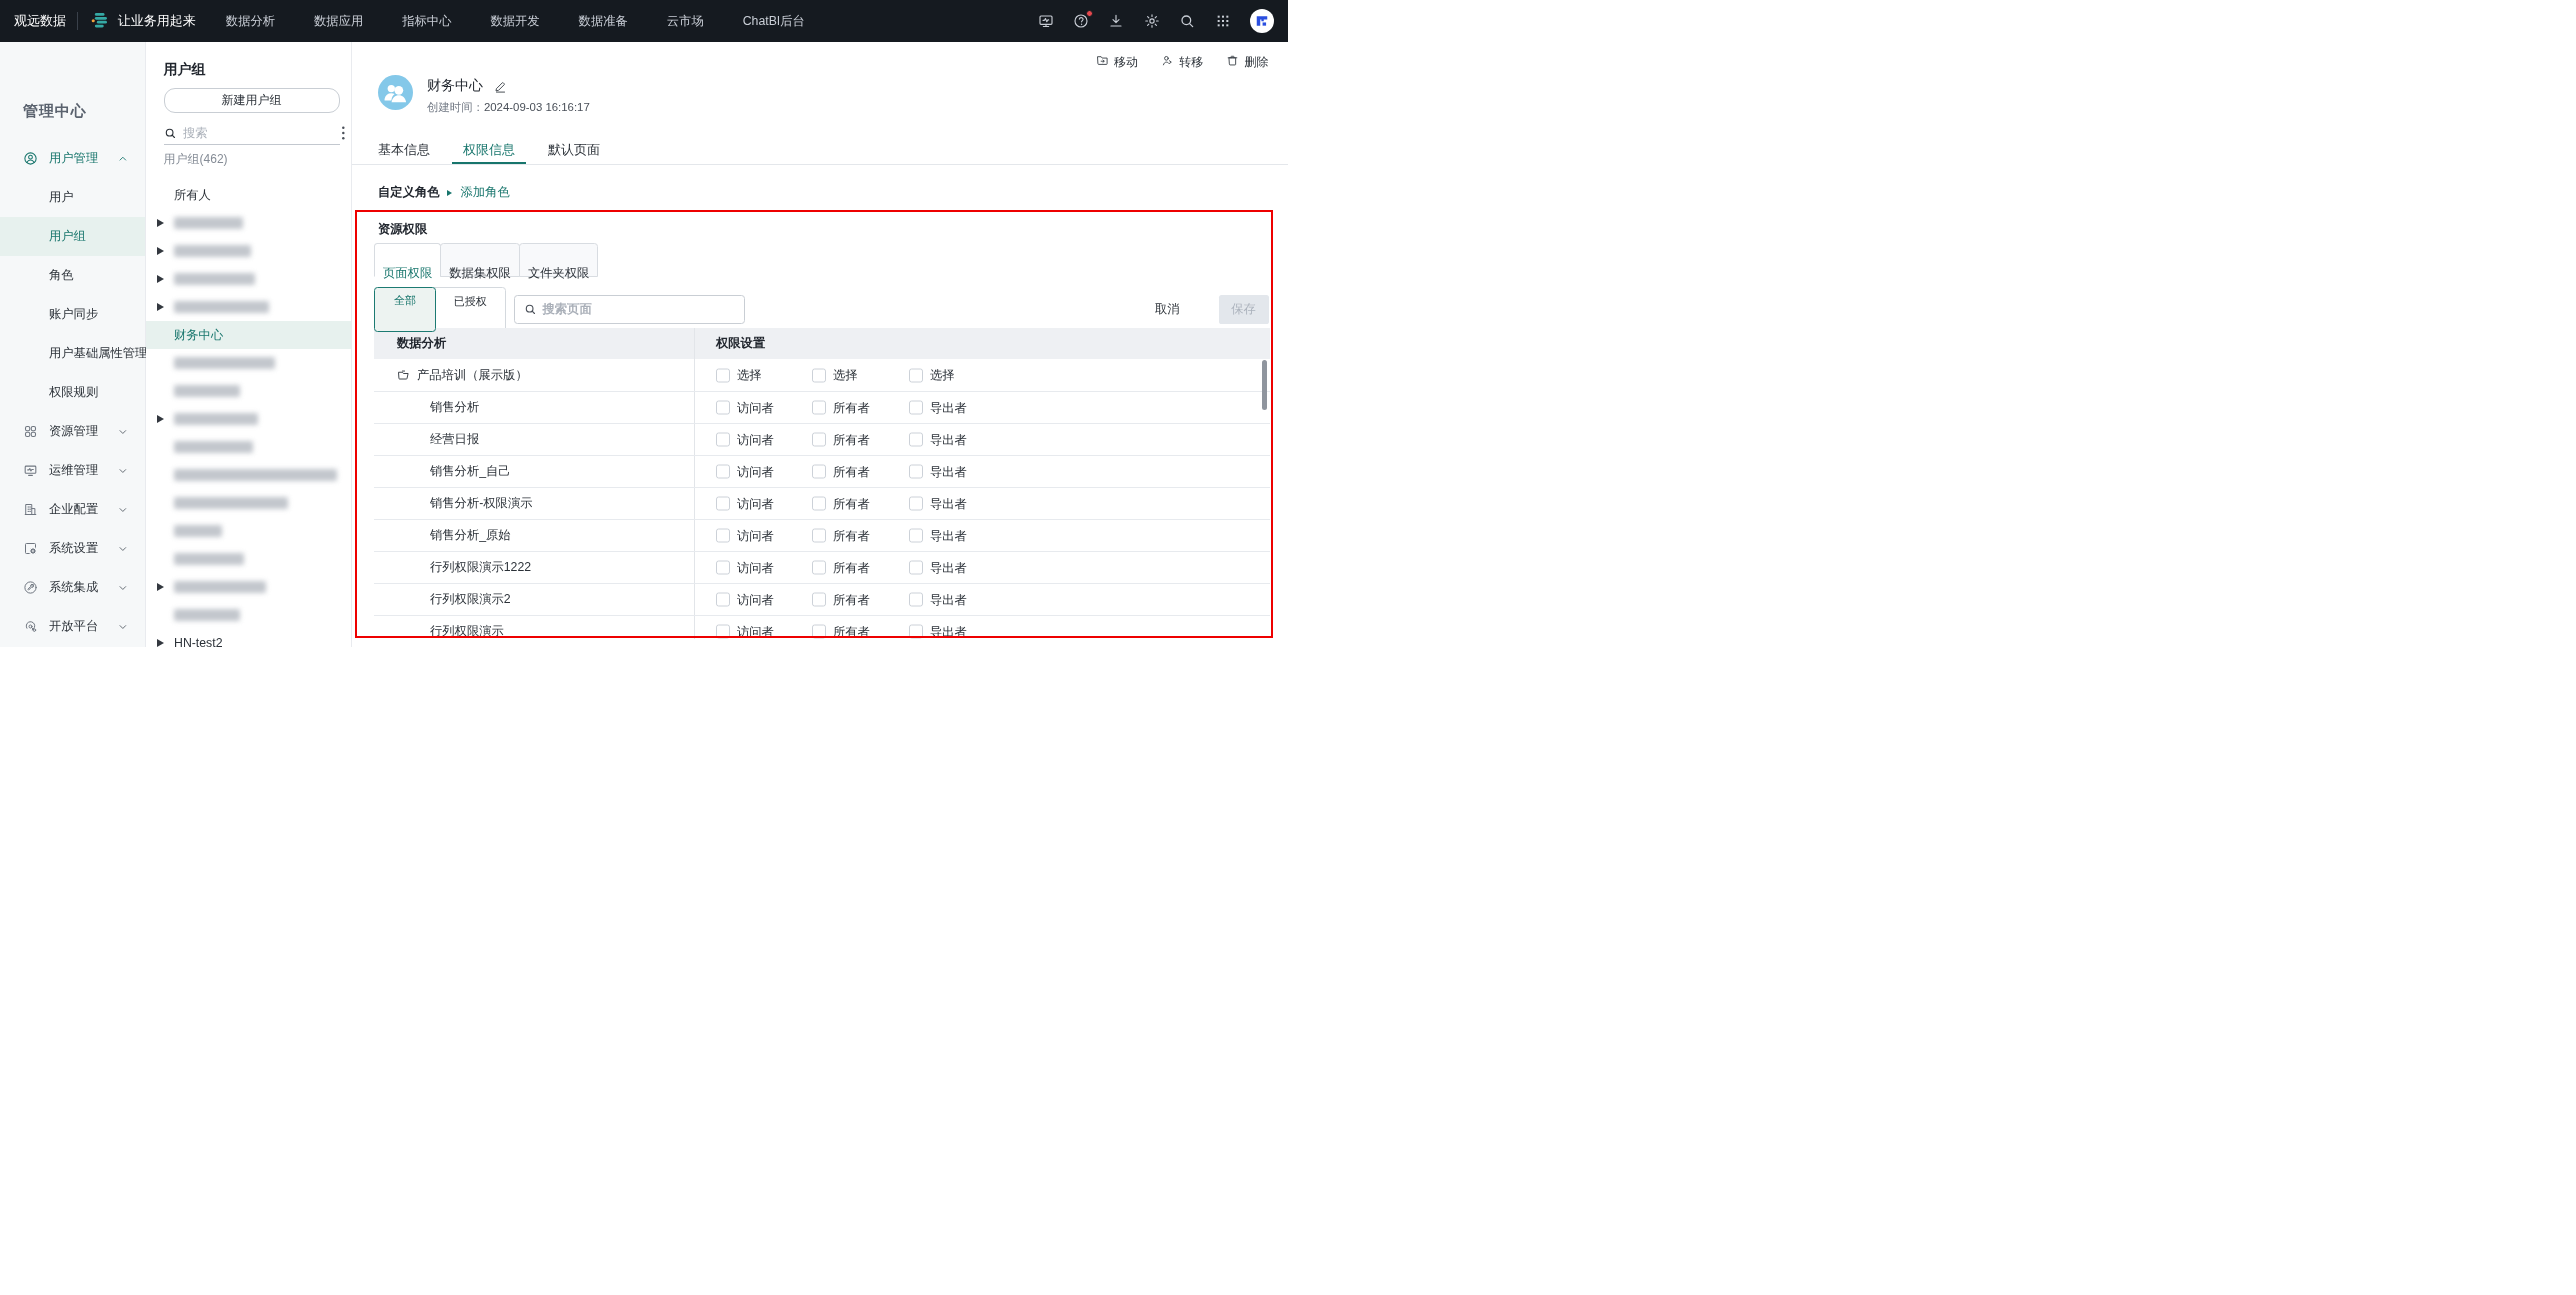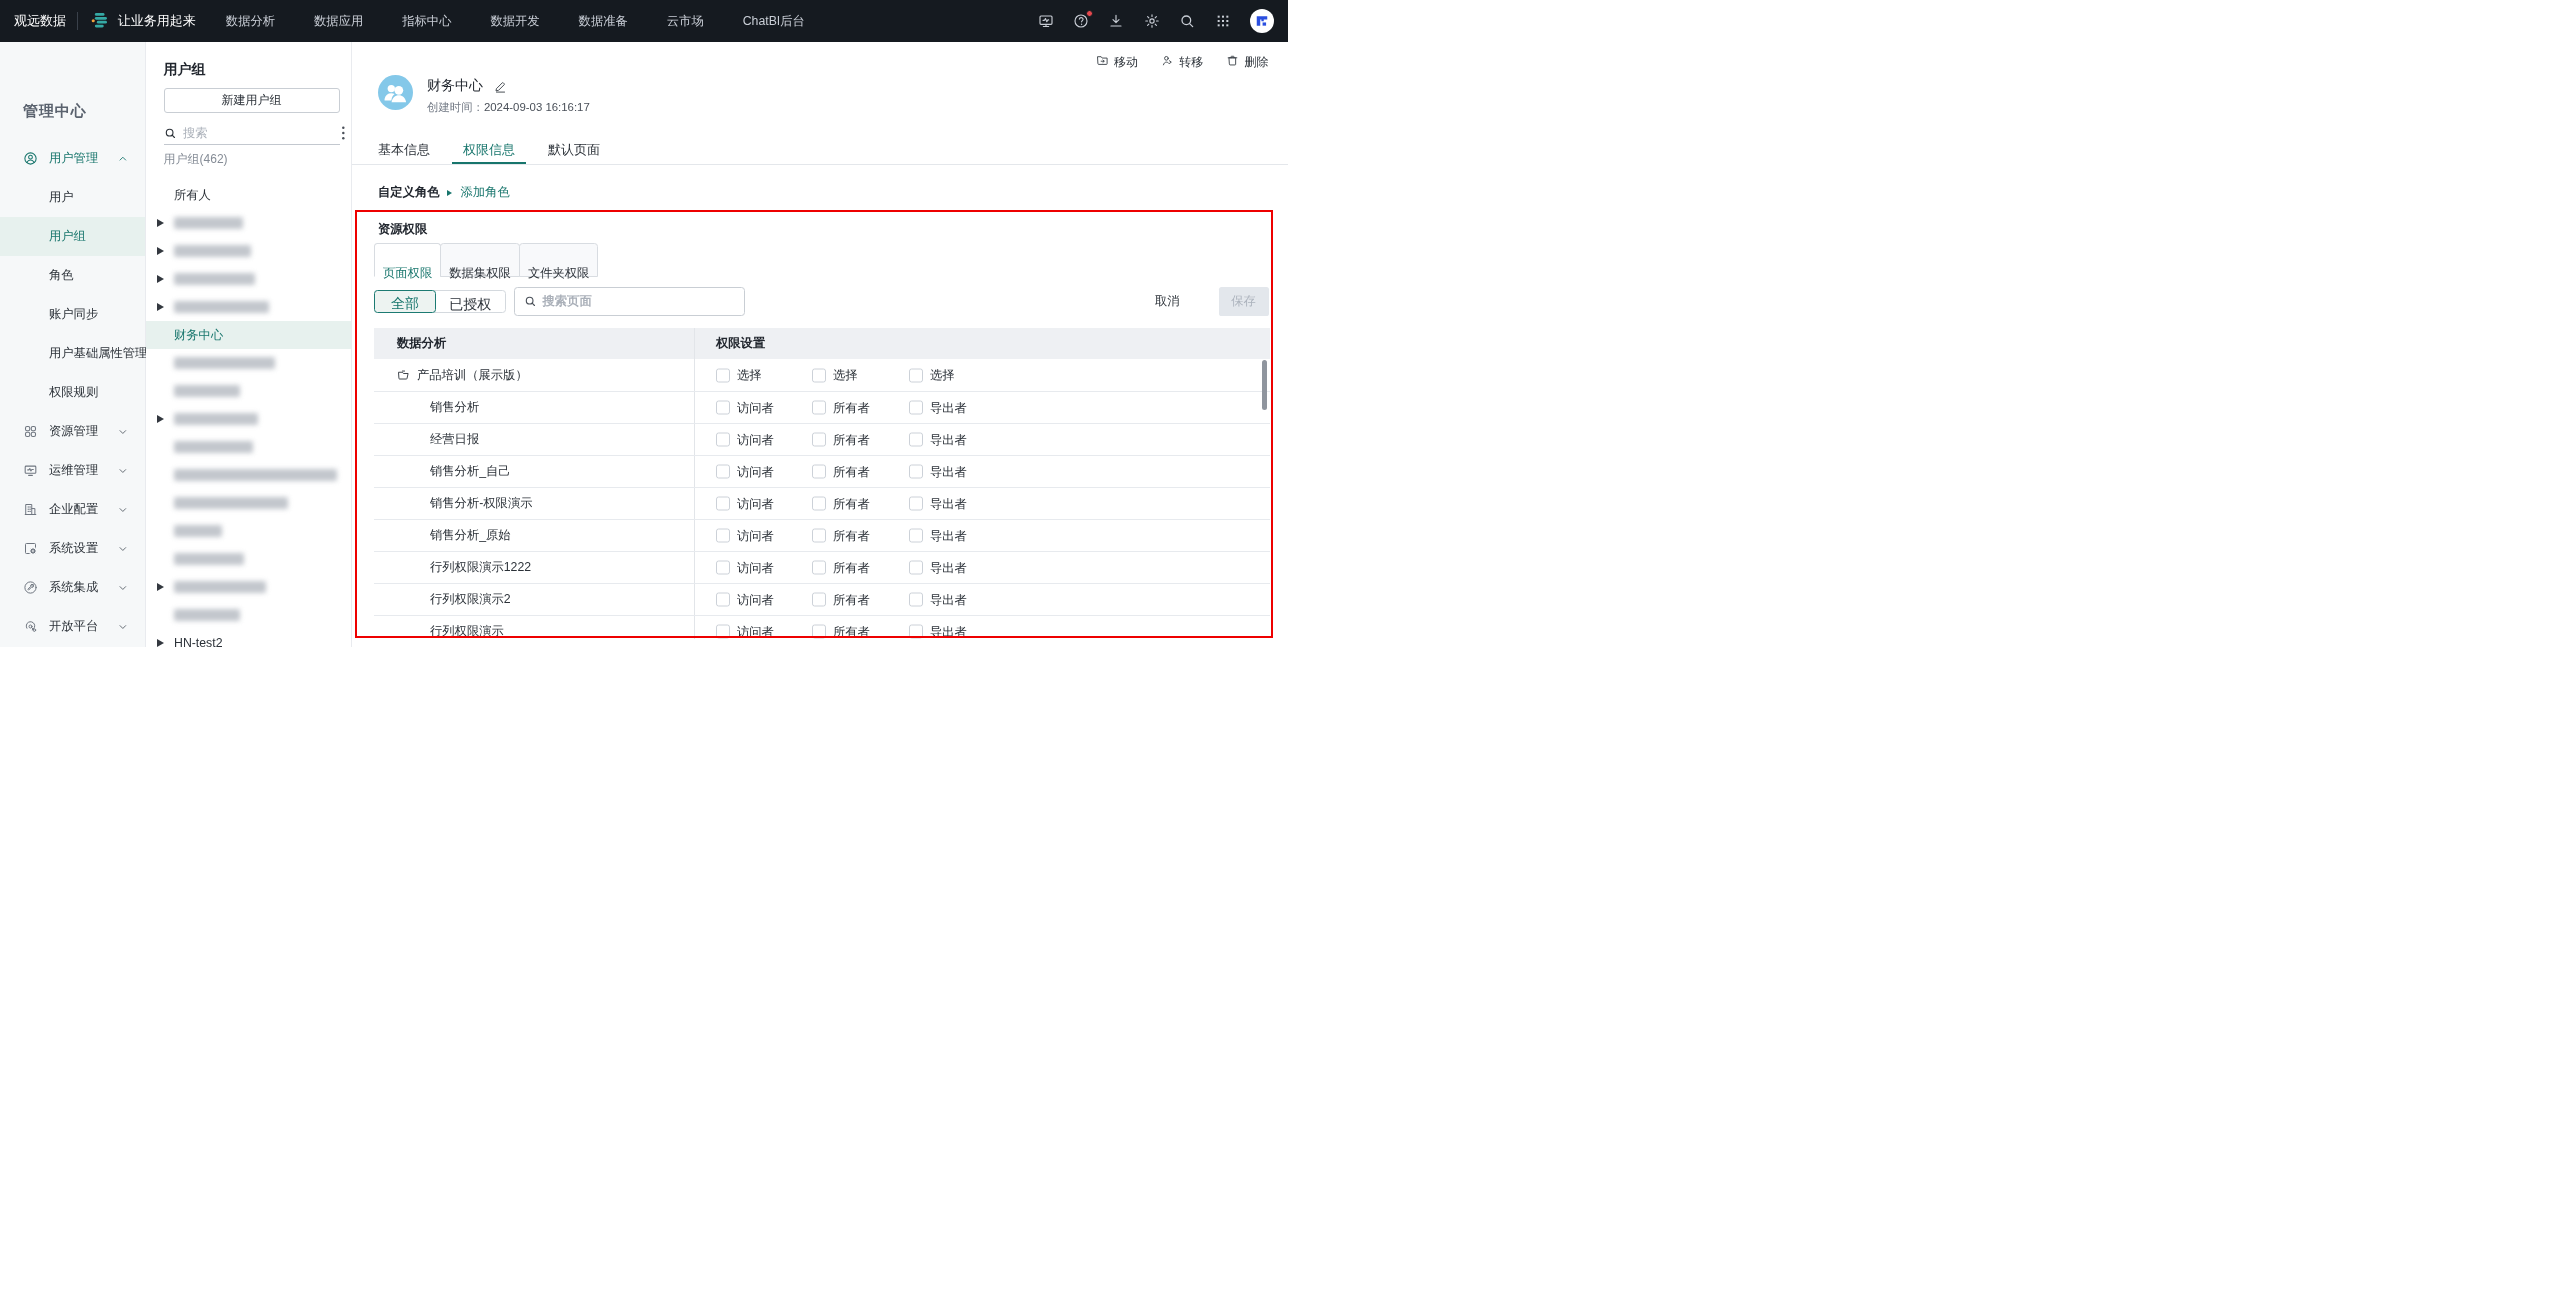--- a/index.html
+++ b/index.html
@@ -34,21 +34,21 @@
   .sb-menu{position:absolute;top:97px;left:0;right:0;}
   .sb-row{height:39px;display:flex;align-items:center;position:relative;cursor:pointer;color:var(--txt);}
   .sb-row .sic{position:absolute;left:23px;width:15px;height:15px;color:#6f7680;}
   .sb-row .lbl{margin-left:49px;white-space:nowrap;}
   .sb-row .chev{position:absolute;right:17.6px;width:9.7px;height:9.7px;color:#555c66;}
   .sb-row.teal,.sb-row.teal .sic,.sb-row.teal .chev{color:var(--teal);}
   .sb-row.sel{background:var(--teal-bg);color:var(--teal);}
 
   .gp{width:206px;background:#fff;border-right:0.9px solid #e9ebef;position:relative;flex:none;}
   .gp-title{position:absolute;left:17.6px;top:18.5px;font-size:14px;font-weight:700;color:#21262e;}
-  .btn-new{position:absolute;left:17.6px;top:46px;width:176px;height:25px;border:0.9px solid var(--bd);border-radius:3px;background:#fff;
+  .btn-new{position:absolute;left:17.6px;top:46px;width:176px;height:25px;border:0.9px solid var(--bd);border-radius:11px;background:#fff;
            text-align:center;line-height:23px;font-size:12px;color:var(--txt);cursor:pointer;}
   .gp-search{position:absolute;left:17.6px;top:81px;width:176px;height:22px;border-bottom:0.9px solid #c3c8cf;display:flex;align-items:center;gap:7px;}
   .gp-search .sic{width:12.3px;height:12.3px;color:#2b3138;}
   .gp-search .ph{color:var(--ph);font-size:12.3px;}
   .gp-dots{position:absolute;right:2.6px;top:83px;width:10.6px;height:16px;color:#4a5059;cursor:pointer;}
   .gp-count{position:absolute;left:17.6px;top:109px;font-size:12px;color:#858c96;}
   .gp-tree{position:absolute;top:139px;left:0;right:0;bottom:0;overflow:hidden;}
   .tree-row{height:28px;display:flex;align-items:center;position:relative;padding-left:28px;font-size:12.3px;color:var(--txt);cursor:pointer;}
   .tree-row.selected{background:var(--teal-bg);color:var(--teal);}
   .exp{position:absolute;left:10.6px;top:50%;margin-top:-4.4px;width:0;height:0;border-left:7px solid #33383f;
@@ -79,21 +79,21 @@
   .add-role{color:var(--teal);cursor:pointer;}
 
   .res-title{position:absolute;top:179px;left:26px;font-size:12.3px;font-weight:700;color:#21262e;}
   .card-tabs{position:absolute;top:201px;left:22px;display:flex;}
   .card-tab{height:29px;line-height:27px;padding:16px 8px;font-size:12.3px;background:#f8f9fb;border:0.9px solid #d8dce1;
             margin-left:-0.9px;color:var(--txt);border-radius:3.5px 3.5px 0 0;cursor:pointer;white-space:nowrap;}
   .card-tab:first-child{margin-left:0;}
   .card-tab.active{background:#fff;border-bottom-color:#fff;color:var(--teal);}
 
   .filter-row{position:absolute;top:245px;left:22px;right:19.4px;display:flex;align-items:center;}
-  .seg{height:23px;line-height:27px;text-align:center;font-size:14px;cursor:pointer;}
+  .seg{height:45px;line-height:27px;text-align:center;font-size:11px;cursor:pointer;}
   .seg-all{width:62px;background:#edf3f1;border:1.8px solid #1c7a72;color:var(--teal);border-radius:3.5px;z-index:1;line-height:25.5px;}
   .seg-auth{width:72px;background:#fff;border:0.9px solid #d4d9de;border-radius:0 3.5px 3.5px 0;margin-left:-1.8px;color:var(--txt);}
   .search-box{margin-left:8px;width:231px;height:29px;border:0.9px solid var(--bd);border-radius:3.5px;display:flex;align-items:center;
               gap:6.2px;padding:0 8.8px;cursor:text;}
   .search-box .sic{width:12.3px;height:12.3px;color:#4a5059;}
   .search-box .ph{color:var(--ph);font-size:12.3px;font-weight:bold;}
   .f-spacer{flex:1;}
   .cancel-btn{font-size:12.3px;color:var(--txt);cursor:pointer;margin-right:39px;}
   .save-btn{width:50px;height:29px;background:#e3e7ec;color:#abb2bc;border-radius:2.6px;text-align:center;line-height:29px;font-size:12.3px;}
 

